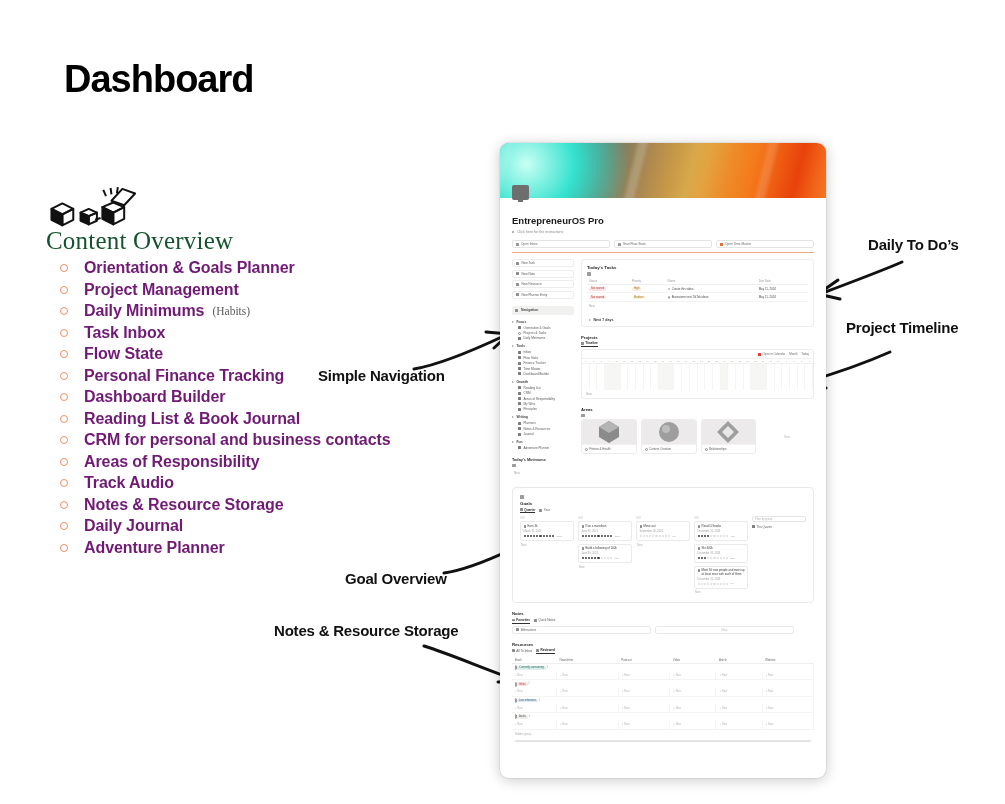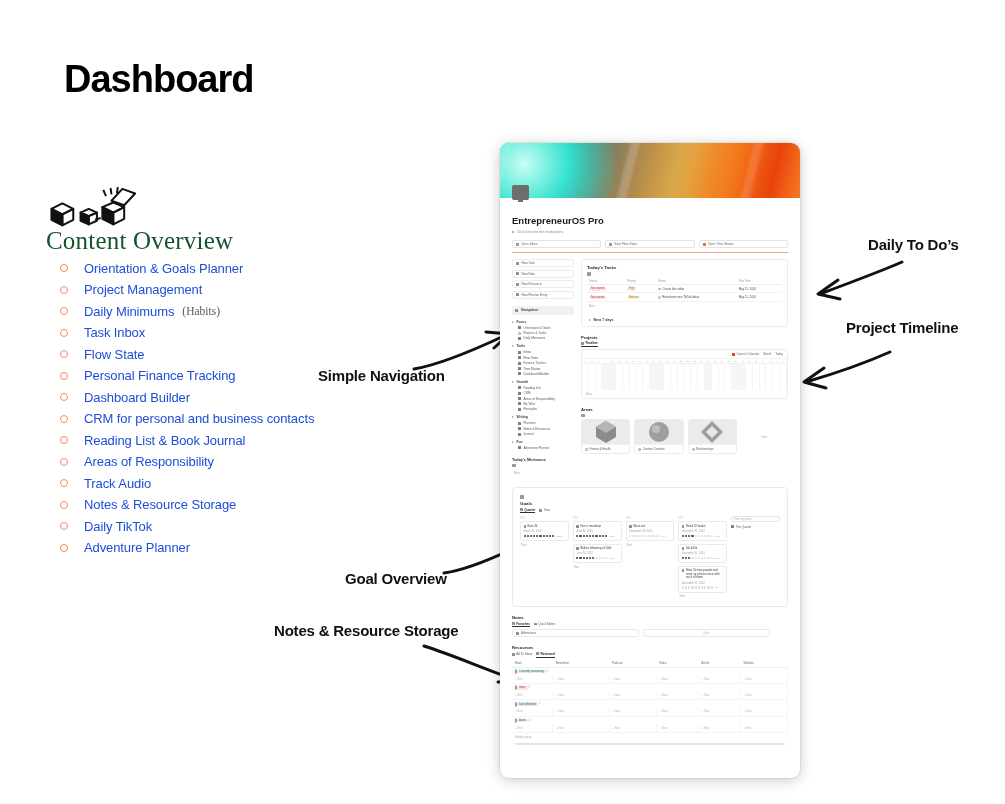--- a/index.html
+++ b/index.html
@@ -29,21 +29,21 @@
 
   .content-list{ position:absolute; left:60px; top:258px; width:420px; }
   .content-item{
     display:flex; align-items:center; height:20.6px; margin-bottom:0.9px;
   }
   .bullet{
     width:8px; height:8px; border:1.6px solid #F28C62; border-radius:50%;
     margin-right:16px; flex:0 0 auto;
   }
   .item-label{
-    font-size:13px; font-weight:400; color:#1d4ed8; letter-spacing:-0.1px;
+    font-size:16px; font-weight:700; color:#701a75; letter-spacing:-0.1px;
     white-space:nowrap;
   }
   .item-sub{
     font-family:"Liberation Serif", serif;
     font-size:11.5px; font-weight:400; color:#5a5a5a; margin-left:8px;
   }
 
   
   .anno{
     position:absolute; font-size:15px; font-weight:700; color:#111;
@@ -52,21 +52,21 @@
   .anno-simple-nav{ left:318px; top:367px; }
   .anno-goal{ left:345px; top:570px; }
   .anno-notes{ left:274px; top:622px; }
   .anno-daily{ left:868px; top:236px; }
   .anno-timeline{ left:846px; top:319px; }
   .arrow-svg{ position:absolute; overflow:visible; }
 
   
   .device{
     position:absolute; left:500px; top:143px;
-    width:300px; height:635px;
+    width:326px; height:635px;
     background:#fff;
     border-radius:9px;
     box-shadow:0 2px 14px rgba(0,0,0,0.22), 0 0 0 1px rgba(0,0,0,0.05);
     overflow:hidden;
   }
   .banner{
     height:55px; width:100%;
     background:
       radial-gradient(circle at 8% 38%, #c9fff4 0%, #35e2cf 16%, rgba(53,226,207,0) 34%),
       linear-gradient(104deg,
@@ -268,41 +268,41 @@
     <div class="content-item">
       <span class="bullet"></span>
       <span class="item-label">Personal Finance Tracking</span>
     </div>
     <div class="content-item">
       <span class="bullet"></span>
       <span class="item-label">Dashboard Builder</span>
     </div>
     <div class="content-item">
       <span class="bullet"></span>
+      <span class="item-label">Reading List &amp; Book Journal</span>
+    </div>
+    <div class="content-item">
+      <span class="bullet"></span>
       <span class="item-label">CRM for personal and business contacts</span>
     </div>
     <div class="content-item">
       <span class="bullet"></span>
-      <span class="item-label">Reading List &amp; Book Journal</span>
-    </div>
-    <div class="content-item">
-      <span class="bullet"></span>
       <span class="item-label">Areas of Responsibility</span>
     </div>
     <div class="content-item">
       <span class="bullet"></span>
       <span class="item-label">Track Audio</span>
     </div>
     <div class="content-item">
       <span class="bullet"></span>
       <span class="item-label">Notes &amp; Resource Storage</span>
     </div>
     <div class="content-item">
       <span class="bullet"></span>
-      <span class="item-label">Daily TikTok</span>
+      <span class="item-label">Daily Journal</span>
     </div>
     <div class="content-item">
       <span class="bullet"></span>
       <span class="item-label">Adventure Planner</span>
     </div>
   </div>
 
 <div class="anno anno-simple-nav">Simple Navigation</div>
 <div class="anno anno-goal">Goal Overview</div>
 <div class="anno anno-notes">Notes &amp; Resource Storage</div>

